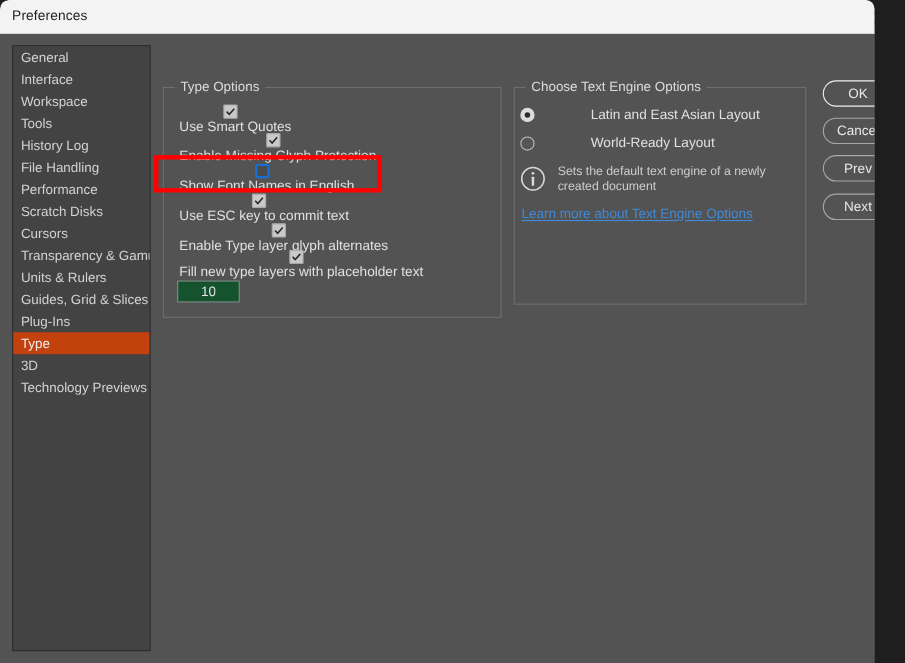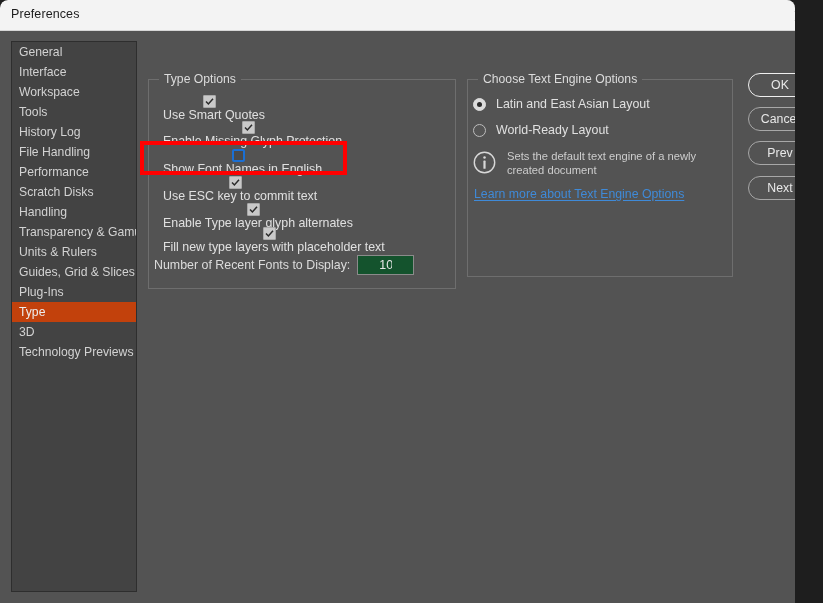--- a/index.html
+++ b/index.html
@@ -152,20 +152,21 @@
     white-space: nowrap;
   }
 
   
   .radio-row {
     position: absolute;
     display: flex;
     align-items: center;
     height: 18px;
     cursor: default;
+    gap: 41px;
   }
   .radio {
     width: 13px;
     height: 13px;
     box-sizing: border-box;
     border-radius: 50%;
     border: 1px solid #bdbdbd;
     background: #555;
     display: flex;
     align-items: center;
@@ -304,21 +305,21 @@
 
     <div class="sidebar">
       <div class="side-item">General</div>
       <div class="side-item">Interface</div>
       <div class="side-item">Workspace</div>
       <div class="side-item">Tools</div>
       <div class="side-item">History Log</div>
       <div class="side-item">File Handling</div>
       <div class="side-item">Performance</div>
       <div class="side-item">Scratch Disks</div>
-      <div class="side-item">Handling</div>
+      <div class="side-item">Cursors</div>
       <div class="side-item">Transparency &amp; Gamut</div>
       <div class="side-item">Units &amp; Rulers</div>
       <div class="side-item">Guides, Grid &amp; Slices</div>
       <div class="side-item">Plug-Ins</div>
       <div class="side-item selected">Type</div>
       <div class="side-item">3D</div>
       <div class="side-item">Technology Previews</div>
     </div>
 
     <div class="group" id="group-type">
@@ -369,21 +370,20 @@
     <div class="check-row" style="left:154px; top:196px;">
       <span class="cbox">
         <svg width="9" height="9" viewBox="0 0 9 9" aria-hidden="true">
             <path d="M1 4.5 L3.4 7 L8 1.8" stroke="#2b2b2b" stroke-width="1.5" fill="none"></path>
           </svg>
       </span>
       <span class="check-label">Fill new type layers with placeholder text</span>
     </div>
 
     <div class="field-row">
-      <span class="field-label">Number of Recent Fonts to Display:</span>
       <input class="num-input" type="text" value="10" style="">
     </div>
 
     <div class="group" id="group-engine">
       <div class="group-title">Choose Text Engine Options</div>
     </div>
 
     <div class="radio-row" style="left:473px; top:64px;">
       <span class="radio on">
           <span class="dot"></span>

